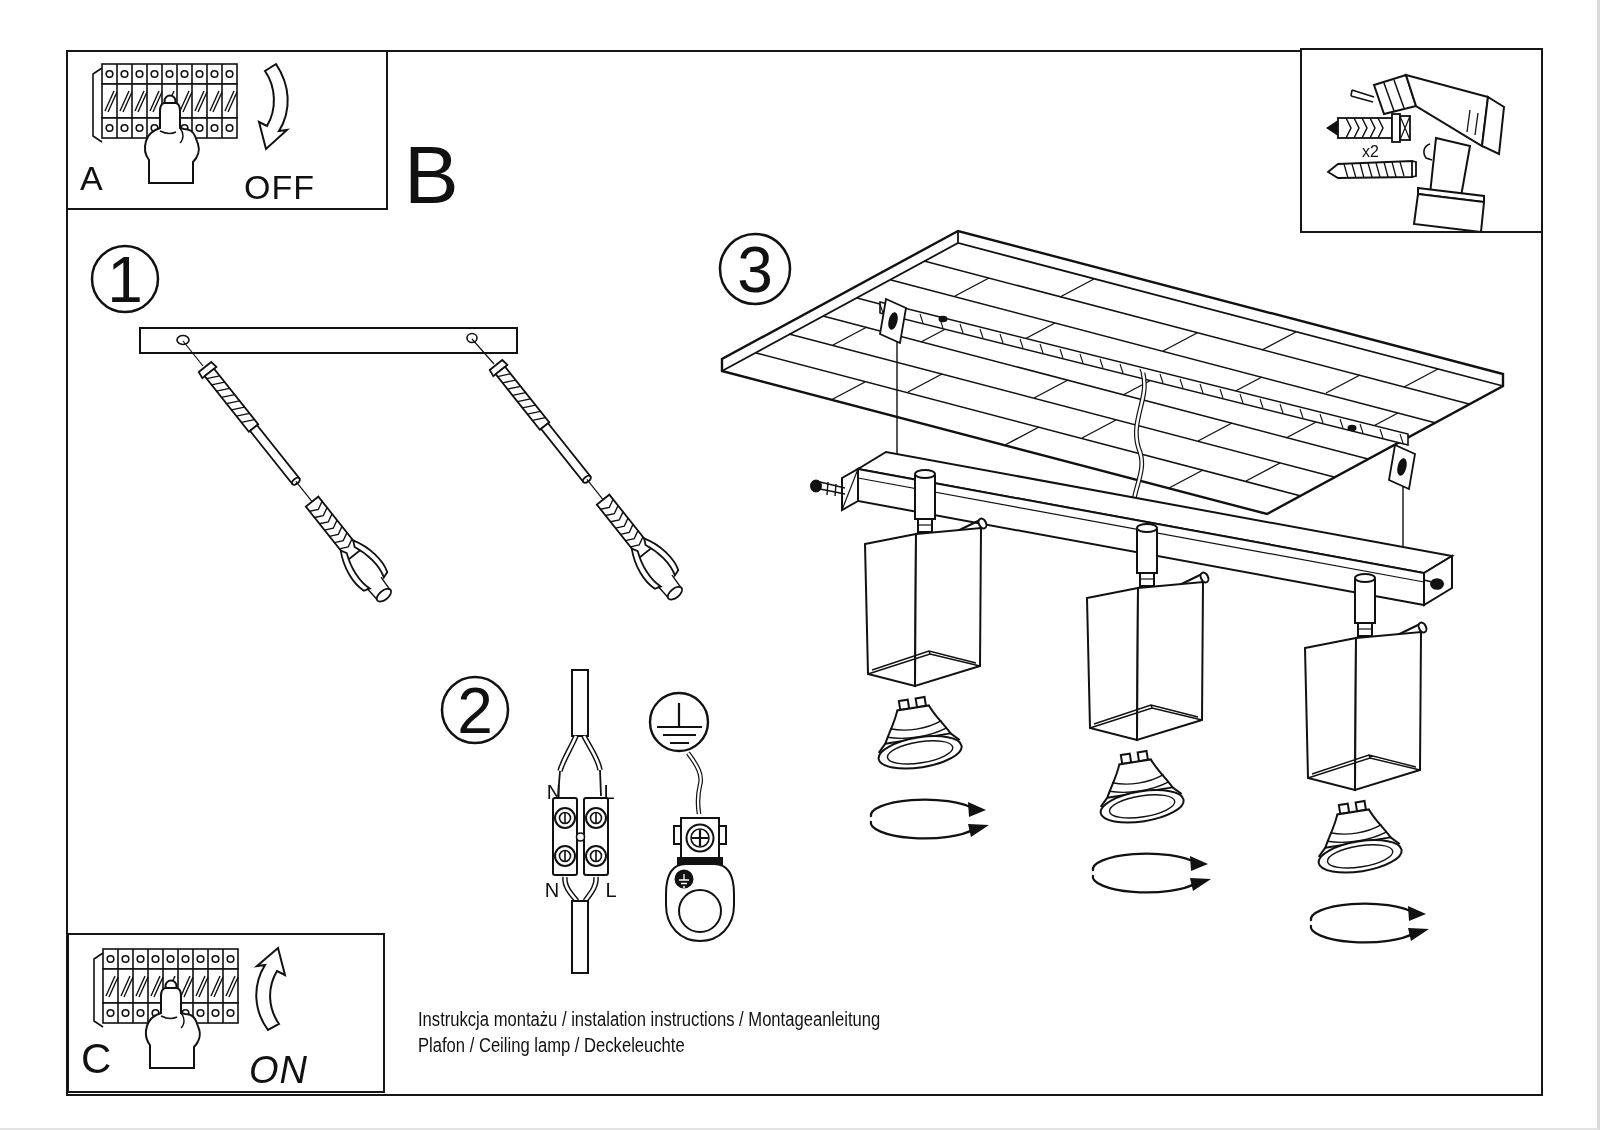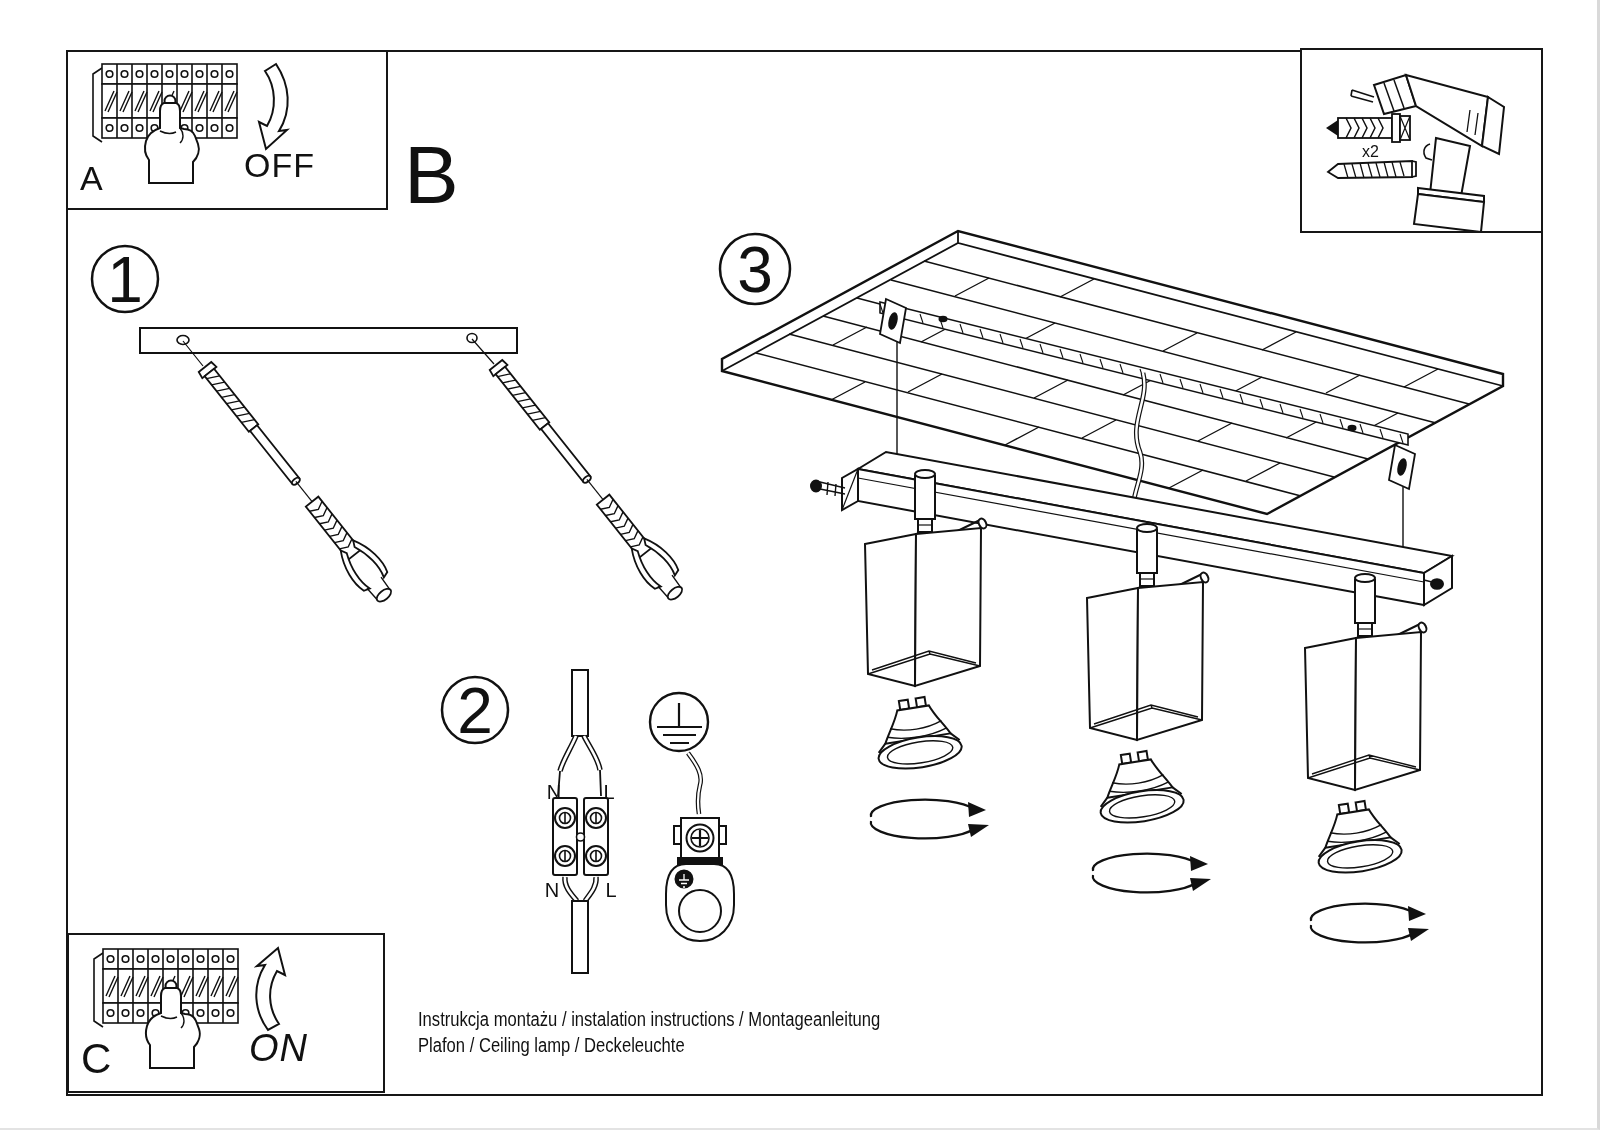--- a/index.html
+++ b/index.html
@@ -12,21 +12,21 @@
   .overlay{position:absolute;left:0;top:0;width:1600px;height:1130px;pointer-events:none;}
   .overlay text{font-family:"Liberation Sans",sans-serif;fill:#111;}
   .panel{position:absolute;background:#fff;border:2px solid #161616;box-sizing:border-box;}
   .panel svg{position:absolute;left:0;top:0;}
   .panel-a{left:66px;top:50px;width:322px;height:160px;}
   .panel-c{left:67px;top:933px;width:318px;height:160px;}
   .tools-box{left:1300px;top:48px;width:243px;height:185px;}
   .corner-label{position:absolute;font-size:34px;color:#111;}
   .panel-a .corner-label{left:12px;bottom:10px;}
   .panel-c .corner-label{left:12px;bottom:8px;font-size:42px;}
-  .action-label{position:absolute;font-size:34px;letter-spacing:1px;}
+  .action-label{position:absolute;font-size:34px;letter-spacing:1px;margin-top:22px;}
   .panel-a .action-label{left:176px;top:94px;}
   .panel-c .action-label{left:180px;top:92px;font-size:38px;font-style:italic;}
   .letter-b{position:absolute;left:404px;top:134px;font-size:82px;line-height:1;color:#111;}
   .qty-label{position:absolute;left:60px;top:93px;font-size:16px;color:#111;}
   .footer{
     position:absolute;left:418px;top:1006px;font-size:20px;line-height:26px;color:#111;
     transform:scaleX(0.83);transform-origin:left top;white-space:nowrap;
   }
 </style>
 </head>

